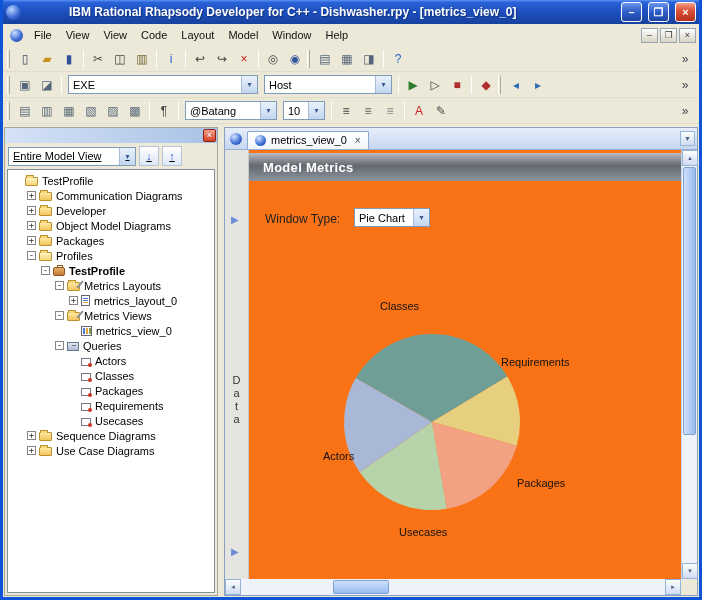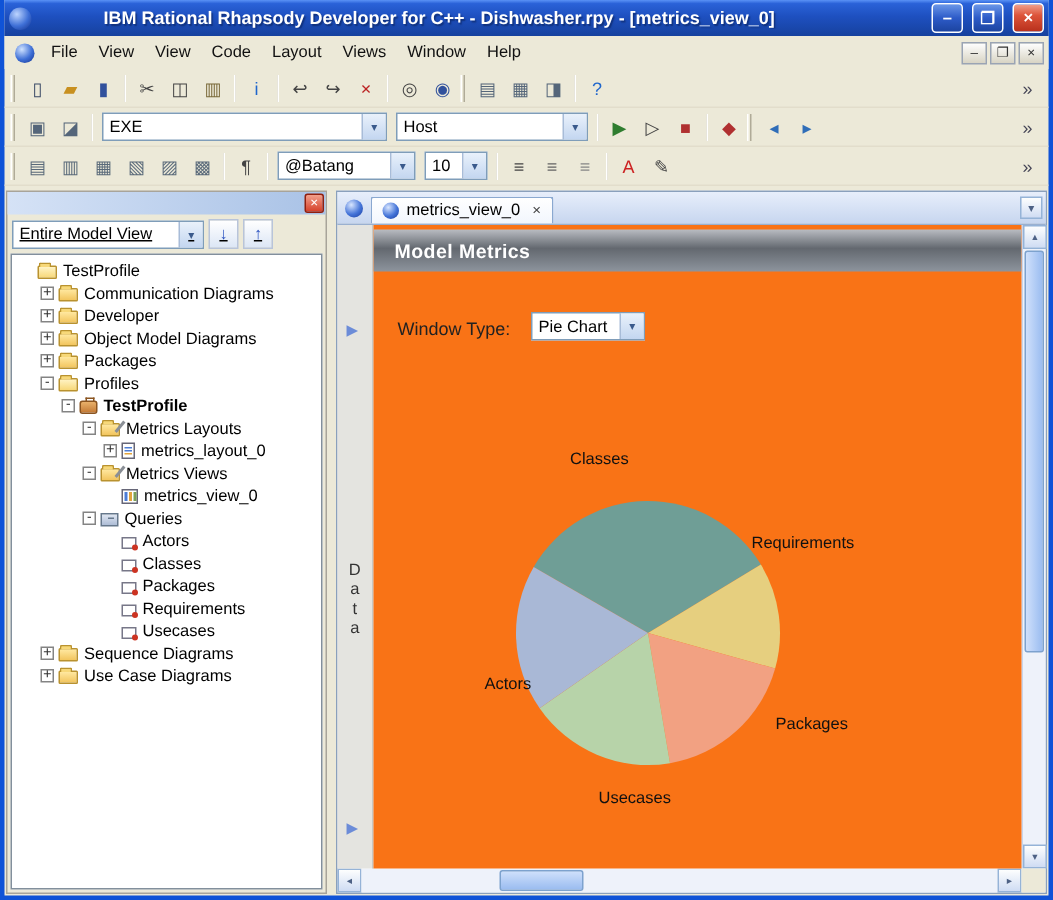--- a/index.html
+++ b/index.html
@@ -148,21 +148,21 @@
   </div>
 
   <div class="menubar">
     <span class="mdi-sphere"></span>
     <span id="menu-items" style="display:flex">
         <span class="menu-item">File</span>
         <span class="menu-item">View</span>
         <span class="menu-item">View</span>
         <span class="menu-item">Code</span>
         <span class="menu-item">Layout</span>
-        <span class="menu-item">Views</span>
+        <span class="menu-item">Model</span>
         <span class="menu-item">Window</span>
         <span class="menu-item">Help</span>
       </span>
     <span class="menu-spacer"></span>
     <span class="mdi-btn">–</span>
     <span class="mdi-btn">❐</span>
     <span class="mdi-btn">×</span>
   </div>
 
   <div class="toolbar" id="tb0">

